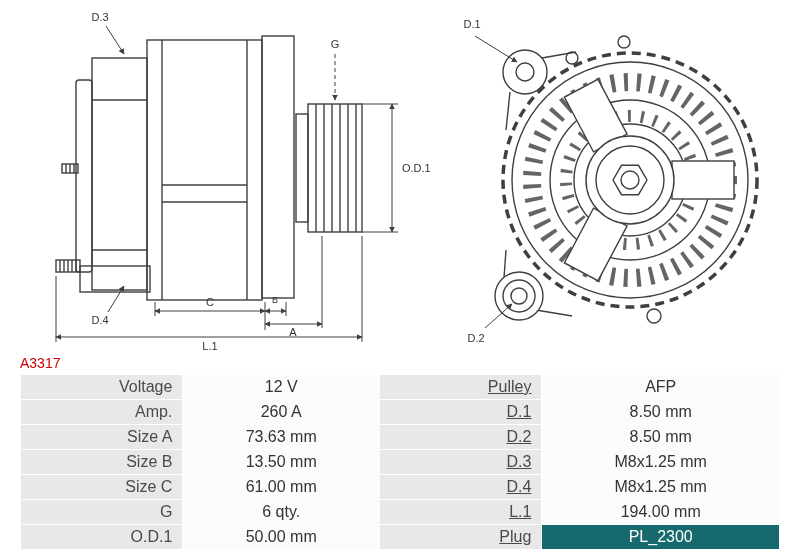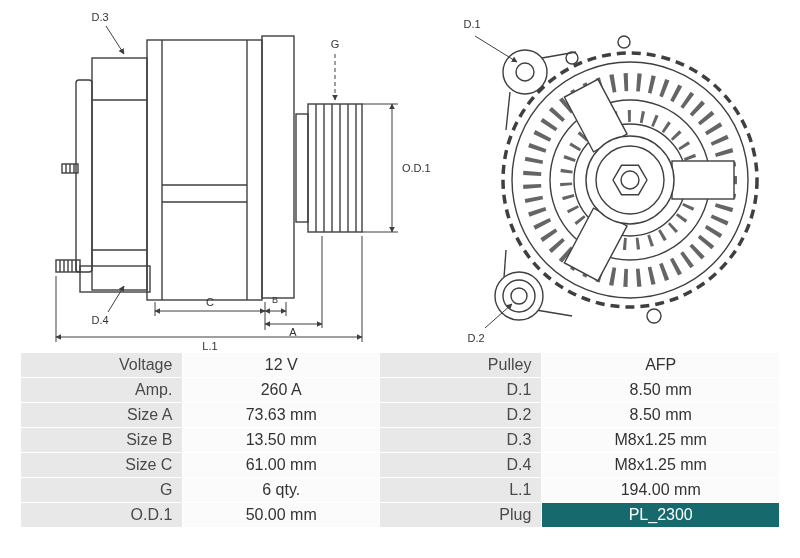--- a/index.html
+++ b/index.html
@@ -11,21 +11,21 @@
   .thin { stroke:var(--drawing-stroke,#3f3f3f); fill:none; stroke-width:1; }
   .dimtext { fill:#333; font-size:11px; font-family:"Liberation Sans",sans-serif; }
   .dimtext.small { font-size:9px; }
   .whitefill { fill:#fff; }
   .part-number { color:var(--accent-red,#cc0000); font-size:14px; line-height:22px; height:22px; }
   table.specs { width:100%; border-collapse:collapse; font-size:16px; table-layout:fixed; }
   table.specs td { height:24px; padding:0 10px; border:1px solid transparent; overflow:hidden; white-space:nowrap; }
   td.lbl { background:var(--label-cell-bg,#e8e8e8); color:#4a4a4a; text-align:right; border-color:#fff; }
   td.val { background:var(--value-cell-bg,#fbfbfb); color:#333; text-align:center; border-color:var(--grid-line,#e3e3e3); }
   td.val.plug { background:var(--plug-cell-bg,#166a6d); color:var(--plug-cell-text,#ffffff); }
-  .c1 { width:21%; } .c2 { width:26%; } .c3 { width:21%; } .c4 { width:32%;margin-left:36px; }
+  .c1 { width:21%; } .c2 { width:26%; } .c3 { width:21%;text-decoration:underline; } .c4 { width:32%;margin-left:36px; }
 </style>
 </head>
 <body>
 
 <div class="page">
 
   <div class="diagram-wrap">
     <svg class="diagram" viewBox="0 0 784 352" width="784" height="352">
       <defs>
         <marker id="arr" viewBox="0 0 10 10" refX="9" refY="5" markerWidth="6" markerHeight="6" orient="auto-start-reverse">
@@ -144,20 +144,21 @@
         <g class="thin">
           <line x1="455" y1="36" x2="497" y2="62" marker-end="url(#arr)"></line>
           <line x1="465" y1="328" x2="492" y2="304" marker-end="url(#arr)"></line>
         </g>
         <text class="dimtext" x="452" y="28" text-anchor="middle">D.1</text>
         <text class="dimtext" x="456" y="342" text-anchor="middle">D.2</text>
       </g>
     </svg>
   </div>
 
+  <div class="part-number">A3317</div>
 
   <table class="specs">
     <tbody>
       <tr>
         <td class="lbl c1">Voltage</td>
         <td class="val c2">12 V</td>
         <td class="lbl c3">Pulley</td>
         <td class="val c4">AFP</td>
       </tr>
       <tr>

